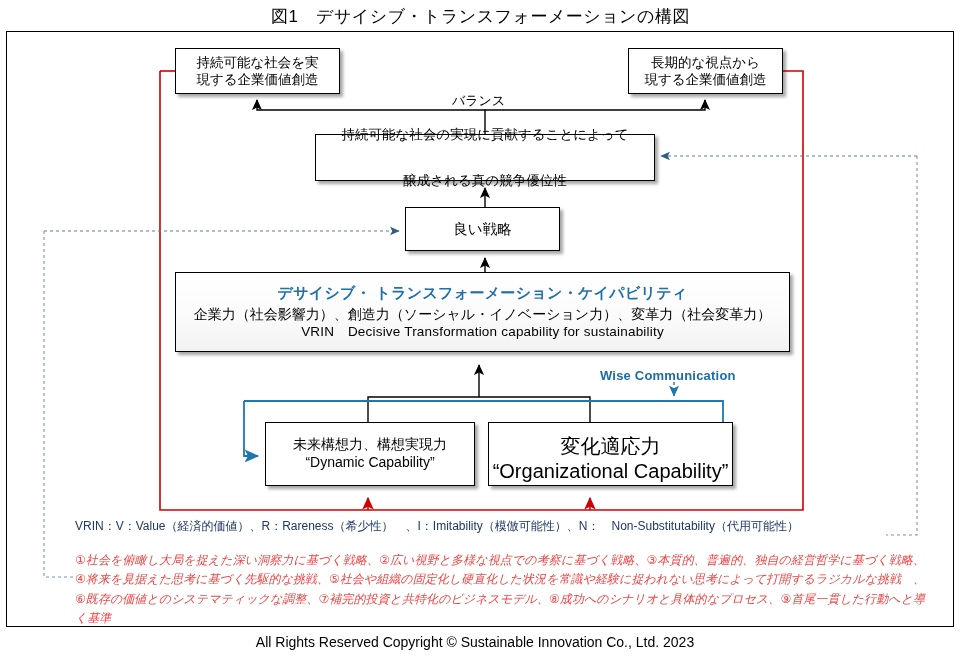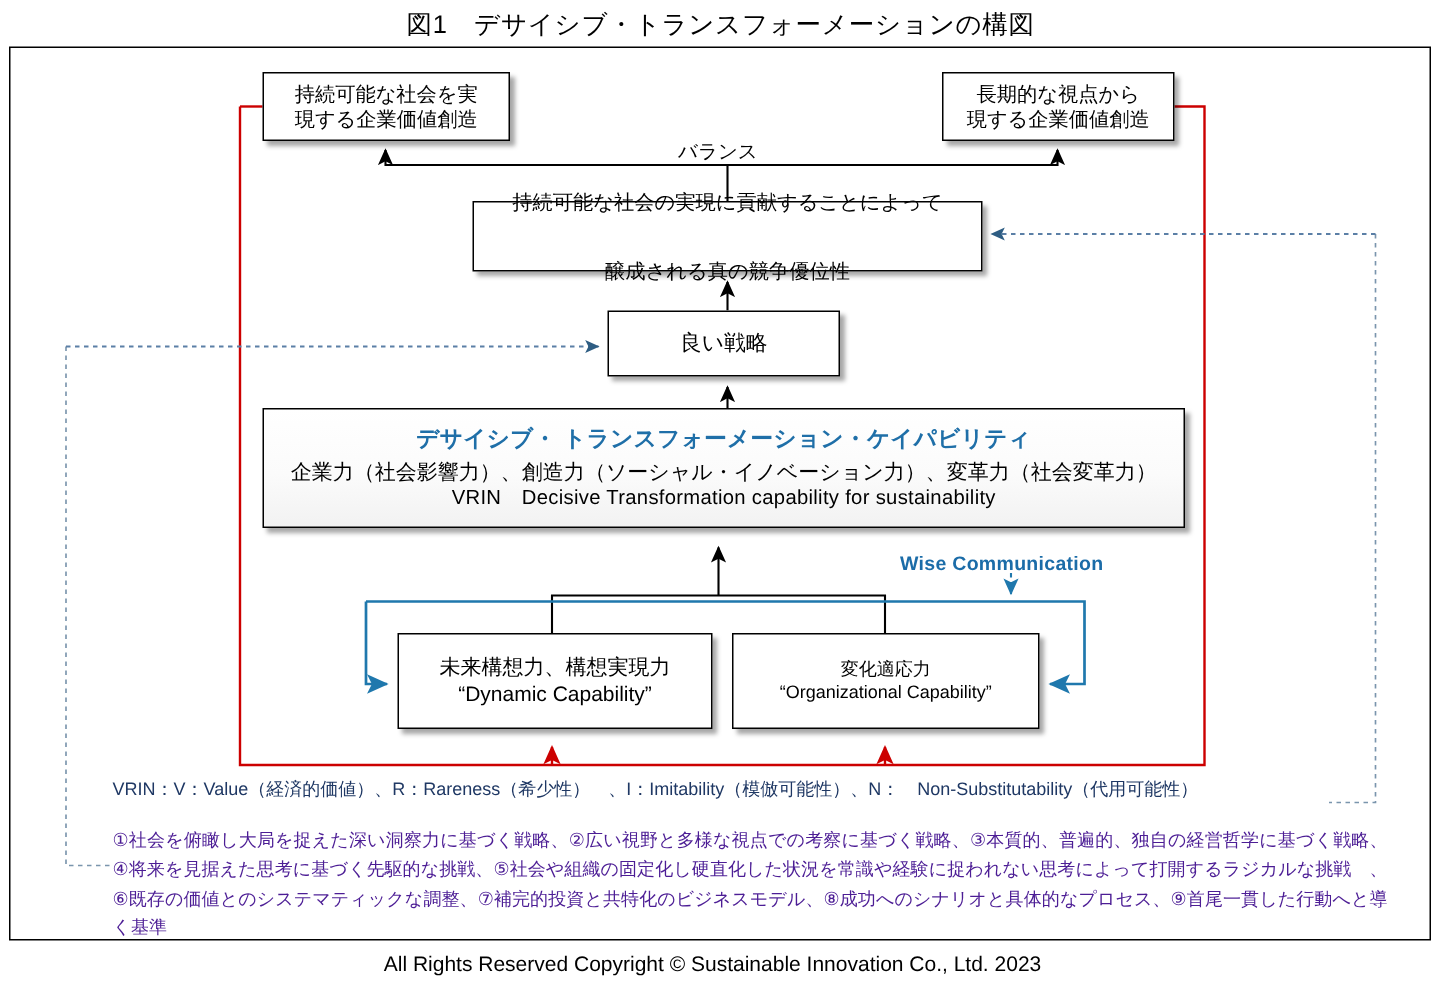--- a/index.html
+++ b/index.html
@@ -45,38 +45,38 @@
     border:1px solid #000;
     background:linear-gradient(180deg,#ffffff 0%,#fbfbfb 55%,#f2f2f2 100%);
     justify-content:center;
   }
   #box-dxcs .hd{
     color:#1f6fa8;font-weight:bold;font-size:15px;letter-spacing:0.3px;margin-bottom:3px;
   }
   #box-dxcs .l2{font-size:14px;text-align:center;}
   #box-dxcs .l3{font-size:13.5px;letter-spacing:0.2px;}
   #box-dynamic{left:265px;top:422px;width:210px;height:64px;font-size:14px;}
-  #box-orgcap{left:488px;top:422px;width:205px;height:64px;font-size:12px;}
+  #box-orgcap{left:488px;top:422px;width:245px;height:64px;font-size:20px;justify-content:flex-end;}
 
   .balance-label{
     position:absolute;left:452px;top:92px;font-size:13px;color:#000;white-space:nowrap;
   }
   .wise-label{
     position:absolute;left:600px;top:368px;font-size:13px;font-weight:bold;
     color:#1b6ca8;white-space:nowrap;letter-spacing:0.2px;
   }
 
   
   .vrin{
     position:absolute;left:75px;top:518px;width:855px;
     font-size:12px;color:#1f3864;white-space:nowrap;
   }
   .notes{
     position:absolute;left:75px;top:551px;width:850px;
-    font-size:12px;color:#4c1d95;line-height:1.62;text-align:justify;
+    font-size:12px;color:#ef4444;line-height:1.62;text-align:justify;font-style:italic;
   }
   .copyright{
     position:absolute;left:0;top:634px;width:950px;text-align:center;
     font-size:14px;color:#000;
   }
 </style>
 </head>
 <body>
 
 <div id="stage">

